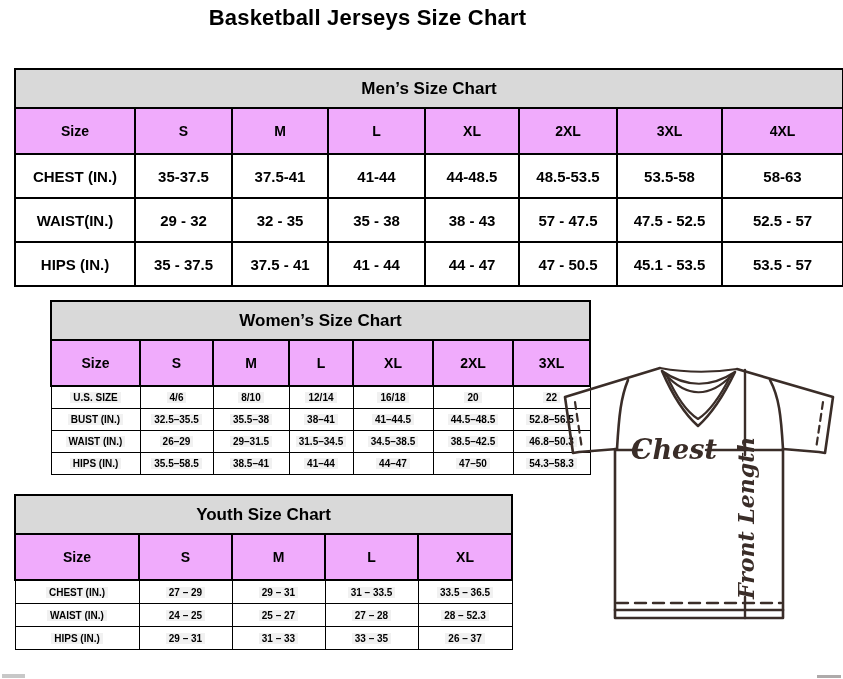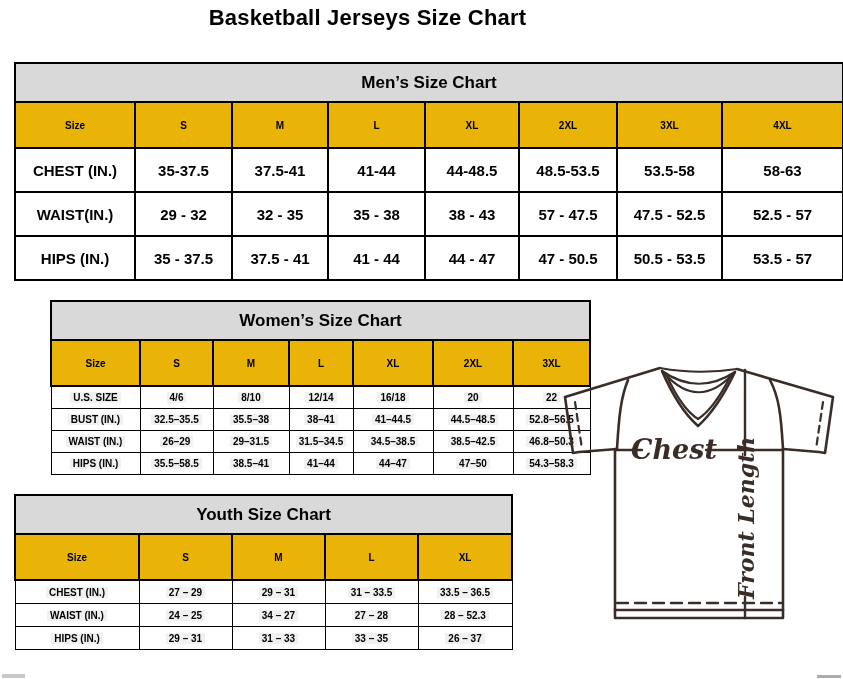--- a/index.html
+++ b/index.html
@@ -9,29 +9,29 @@
   }
   .doc-title {
     position:absolute; top:5px; left:0; width:735px; text-align:center;
     font-size:22px; font-weight:bold; letter-spacing:0.2px;
   }
   table { border-collapse:collapse; position:absolute; table-layout:fixed; background:#fff; }
   th, td { border:2px solid #000; text-align:center; vertical-align:middle; padding:0; }
   th.band {
     background:#d9d9d9; font-size:17px; font-weight:bold; height:37px;
   }
-  .size-row th { height:44px; font-size:10px; font-weight:bold; background:#eab308; }
+  .size-row th { height:44px; font-size:14px; font-weight:bold; background:#f0abfc; }
   .m-data td { height:42px; font-size:15px; font-weight:bold; }
   .w-data td, .y-data td {
     font-family:Liberation Sans, sans-serif; font-weight:bold; font-size:10px;
     border-width:1px;
   }
   .w-data td { height:21px; }
   .y-data td { height:22px; }
-  #mens   { left:14px; top:62px;  width:828px; }
+  #mens   { left:14px; top:68px;  width:828px; }
   #womens { left:14px; top:300px; width:539px;margin-left:36px; }
   #youth  { left:14px; top:494px; width:497px; }
   .hl { background:#f1f1f1; padding:0 3px; }
   #jersey { position:absolute; left:557px; top:363px; }
   .frag { position:absolute; }
   #frag-left  { left:2px;   top:674px; width:23px; height:4px; background:#c8c8c8; }
   #frag-right { left:817px; top:675px; width:24px; height:3px; background:#aeaaaa; }
 </style>
 </head>
 <body>
@@ -83,21 +83,21 @@
     <td>47.5 - 52.5</td>
     <td>52.5 - 57</td>
   </tr>
   <tr class="m-data">
     <td>HIPS (IN.)</td>
     <td>35 - 37.5</td>
     <td>37.5 - 41</td>
     <td>41 - 44</td>
     <td>44 - 47</td>
     <td>47 - 50.5</td>
-    <td>50.5 - 53.5</td>
+    <td>45.1 - 53.5</td>
     <td>53.5 - 57</td>
   </tr>
 </tbody>
   </table>
 
 <table id="womens">
   <colgroup>
     <col style="width:89px">
       <col style="width:73px">
       <col style="width:76px">
@@ -180,21 +180,21 @@
   <tr class="y-data">
     <td><span class="hl">CHEST (IN.)</span></td>
     <td><span class="hl">27 – 29</span></td>
     <td><span class="hl">29 – 31</span></td>
     <td><span class="hl">31 – 33.5</span></td>
     <td><span class="hl">33.5 – 36.5</span></td>
   </tr>
   <tr class="y-data">
     <td><span class="hl">WAIST (IN.)</span></td>
     <td><span class="hl">24 – 25</span></td>
-    <td><span class="hl">34 – 27</span></td>
+    <td><span class="hl">25 – 27</span></td>
     <td><span class="hl">27 – 28</span></td>
     <td><span class="hl">28 – 52.3</span></td>
   </tr>
   <tr class="y-data">
     <td><span class="hl">HIPS (IN.)</span></td>
     <td><span class="hl">29 – 31</span></td>
     <td><span class="hl">31 – 33</span></td>
     <td><span class="hl">33 – 35</span></td>
     <td><span class="hl">26 – 37</span></td>
   </tr>

